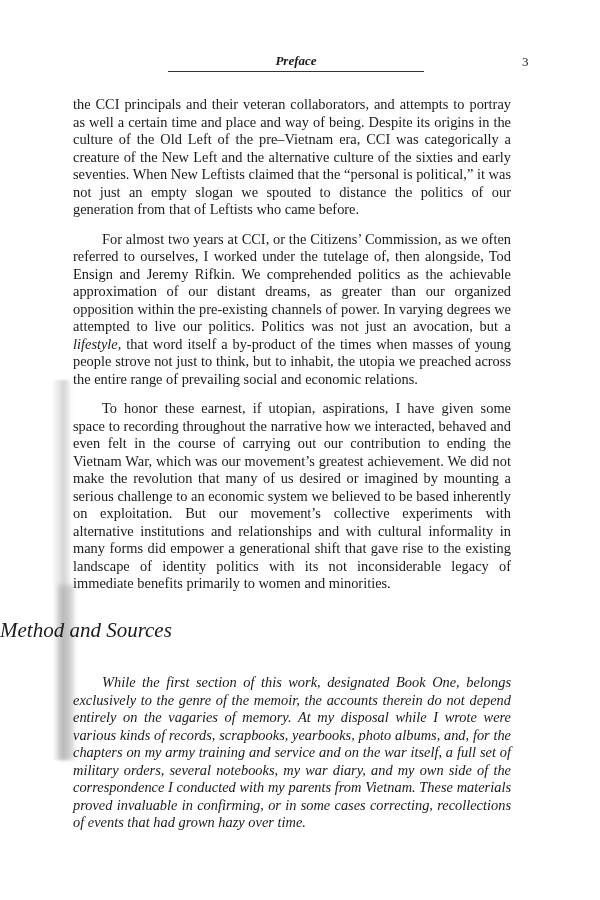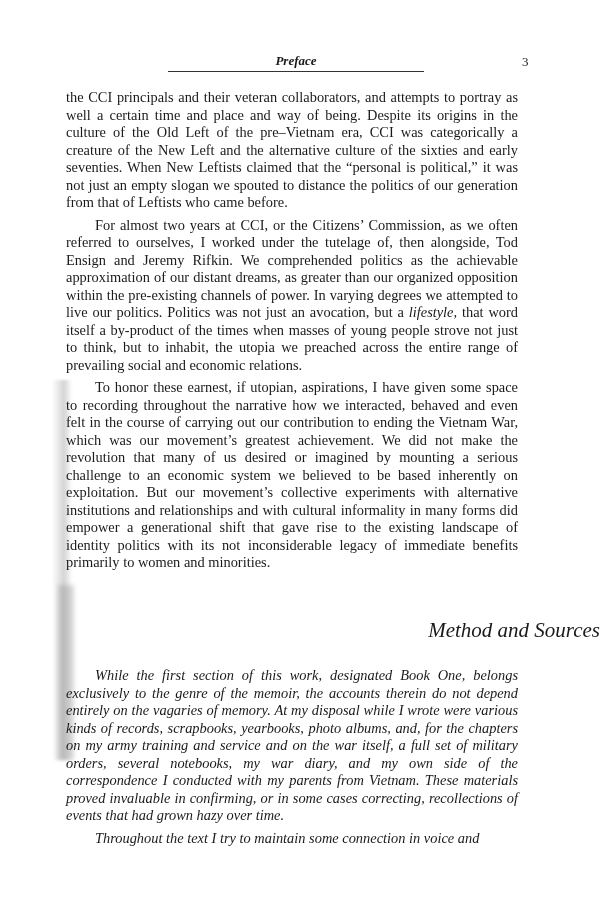--- a/index.html
+++ b/index.html
@@ -10,24 +10,24 @@
             filter:blur(1px); }
   .shadow2 { position:absolute; left:58px; top:585px; width:16px; height:175px;
              background:rgba(140,140,140,0.35); filter:blur(2px); }
   .header { position:absolute; top:53px; left:0; width:600px; height:20px; }
   .header-title { position:absolute; left:168px; width:256px; text-align:center; top:0;
                   font-style:italic; font-weight:bold; font-size:13px; font-family:"Liberation Serif",serif; }
   .header-rule { position:absolute; left:168px; width:256px; top:18px; height:1px; background:#333; }
   .page-number { position:absolute; left:522px; top:1px; font-size:13px; font-family:"Liberation Serif",serif; }
   .text { position:absolute; left:61px; width:462px; font-family:"Liberation Serif",serif;
           font-size:14.4px; line-height:17.5px; text-align:justify; }
-  .text p { margin:5px; }
+  .text p { margin:12px; }
   .indent { text-indent:29px; }
   .body1 { top:84px; }
-  .heading { position:absolute; top:618px; left:0; width:600px; text-align:right;
+  .heading { position:absolute; top:618px; left:0; width:600px; text-align:left;
              font-family:"Liberation Serif",serif; font-style:italic; font-size:21px; }
   .body2 { top:662px;font-style:italic; }
   i { }
 </style>
 </head>
 <body>
 
 <div class="shadow"></div>
 <div class="shadow2"></div>
 
@@ -40,14 +40,13 @@
 <div class="text body1">
   <p>the CCI principals and their veteran collaborators, and attempts to portray as well a certain time and place and way of being. Despite its origins in the culture of the Old Left of the pre–Vietnam era, CCI was categorically a creature of the New Left and the alternative culture of the sixties and early seventies. When New Leftists claimed that the “personal is political,” it was not just an empty slogan we spouted to distance the politics of our generation from that of Leftists who came before.</p>
   <p class="indent"><span>For almost two years at CCI, or the Citizens’ Commission, as we often referred to ourselves, I worked under the tutelage of, then alongside, Tod Ensign and Jeremy Rifkin. We comprehended politics as the achievable approximation of our distant dreams, as greater than our organized opposition within the pre-existing channels of power. In varying degrees we attempted to live our politics. Politics was not just an avocation, but a</span> <i>lifestyle,</i> <span>that word itself a by-product of the times when masses of young people strove not just to think, but to inhabit, the utopia we preached across the entire range of prevailing social and economic relations.</span></p>
   <p class="indent">To honor these earnest, if utopian, aspirations, I have given some space to recording throughout the narrative how we interacted, behaved and even felt in the course of carrying out our contribution to ending the Vietnam War, which was our movement’s greatest achievement. We did not make the revolution that many of us desired or imagined by mounting a serious challenge to an economic system we believed to be based inherently on exploitation. But our movement’s collective experiments with alternative institutions and relationships and with cultural informality in many forms did empower a generational shift that gave rise to the existing landscape of identity politics with its not inconsiderable legacy of immediate benefits primarily to women and minorities.</p>
 </div>
 
 <div class="heading">Method and Sources</div>
 
 <div class="text body2">
   <p class="indent">While the first section of this work, designated Book One, belongs exclusively to the genre of the memoir, the accounts therein do not depend entirely on the vagaries of memory. At my disposal while I wrote were various kinds of records, scrapbooks, yearbooks, photo albums, and, for the chapters on my army training and service and on the war itself, a full set of military orders, several notebooks, my war diary, and my own side of the correspondence I conducted with my parents from Vietnam. These materials proved invaluable in confirming, or in some cases correcting, recollections of events that had grown hazy over time.</p>
-  <p class="indent">Throughout the text I try to maintain some connection in voice and</p>
 </div>
 
 </body></html>

